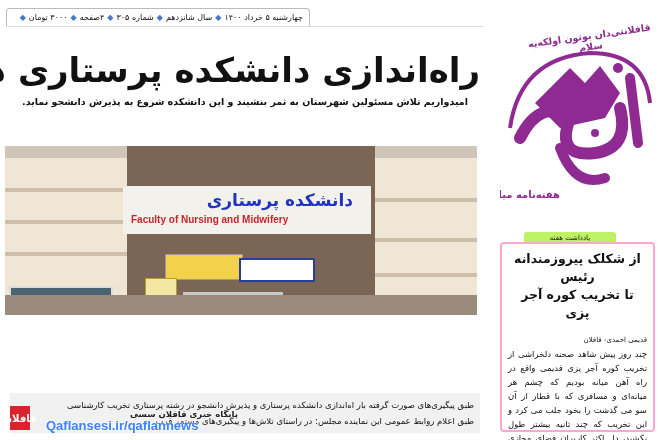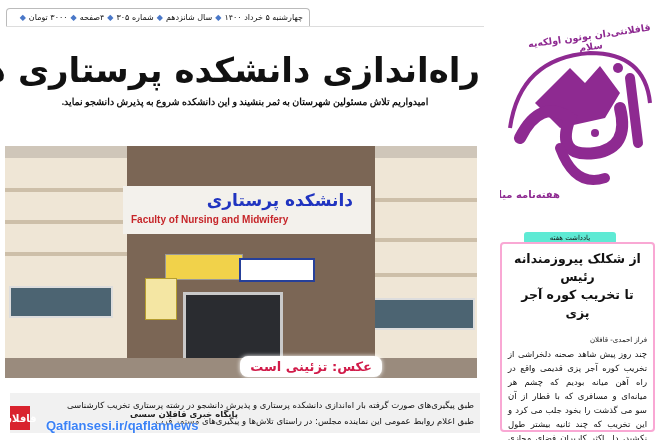--- a/index.html
+++ b/index.html
@@ -4,23 +4,23 @@
 <style>
   * { box-sizing: border-box; margin: 0; padding: 0; }
   html, body { width: 660px; height: 440px; overflow: hidden; background: #fff; }
   body { position: relative; font-family: "DejaVu Sans", sans-serif; color: #111; direction: rtl; }
 
   .topbar { position: absolute; left: 6px; top: 8px; width: 304px; height: 18px; border: 1px solid #bbb; border-bottom: none; border-radius: 4px 4px 0 0; font-size: 8px; display: flex; align-items: center; justify-content: flex-start; padding-right: 6px; gap: 3px; white-space: nowrap; }
   .topbar .sep { color: #4a78c8; font-size: 8px; }
   .rule { position: absolute; left: 6px; top: 26px; width: 478px; height: 1px; background: #ddd; }
 
   .headline { position: absolute; left: 10px; top: 50px; width: 470px; text-align: center; font-size: 34px; font-weight: bold; letter-spacing: -1px; white-space: nowrap; }
-  .subhead { position: absolute; left: 10px; top: 96px; width: 470px; text-align: center; font-size: 9.5px; font-weight: bold; font-family: Liberation Serif, serif; }
+  .subhead { position: absolute; left: 10px; top: 96px; width: 470px; text-align: center; font-size: 9.5px; font-weight: bold; }
 
-  .photo { position: absolute; left: 5px; top: 146px; width: 472px; height: 232px; overflow: hidden; background: #d9cfc0; }
+  .photo { position: absolute; left: 5px; top: 146px; width: 472px; height: 169px; overflow: hidden; background: #d9cfc0; }
   .sky { position: absolute; left: 0; top: 0; width: 100%; height: 30px; background: #cfc6b9; }
   .wing { position: absolute; top: 12px; width: 122px; height: 224px; background: #efe6d6; }
   .wing.l { left: 0; } .wing.r { right: 0; }
   .ledge { position: absolute; height: 4px; background: #cdbfa9; width: 100%; left: 0; }
   .win { position: absolute; height: 32px; background: #4c6472; border: 2px solid #ddd; }
   .center { position: absolute; left: 122px; top: 0; width: 248px; height: 224px; background: #7b6655; }
   .signboard { position: absolute; left: 118px; top: 40px; width: 248px; height: 48px; background: #f3f1ec; }
   .sign-fa { position: absolute; right: 18px; top: 4px; font-size: 17px; font-weight: bold; color: #2034c0; }
   .sign-en { position: absolute; left: 8px; top: 28px; font-size: 10px; font-weight: bold; color: #c6262a; font-family: "Liberation Sans", sans-serif; direction: ltr; }
   .door { position: absolute; left: 178px; top: 146px; width: 100px; height: 70px; background: #2a2c30; border: 3px solid #c9c9c9; }
@@ -32,21 +32,21 @@
 
   .body-text { position: absolute; left: 10px; top: 393px; width: 470px; height: 40px; background: #f1f1f1; font-size: 8.5px; line-height: 16px; padding: 4px 6px; text-align: justify; overflow: hidden; white-space: nowrap; }
 
   .wm-logo { position: absolute; left: 10px; top: 406px; width: 20px; height: 24px; background: #d9232e; color: #fff; font-size: 10px; font-weight: bold; display: flex; align-items: center; justify-content: center; }
   .wm-url { position: absolute; left: 46px; top: 418px; font-size: 13px; font-weight: bold; color: #3b82f6; direction: ltr; font-family: "Liberation Sans", sans-serif; text-shadow: 0 0 2px #fff, 0 0 2px #fff; }
   .wm-channel { position: absolute; left: 130px; top: 401px; font-size: 8.5px; font-weight: bold; color: #222; text-shadow: 0 0 2px #fff; margin-top: 8px; }
 
   .logo { position: absolute; left: 500px; top: 8px; width: 155px; height: 205px; }
   .logo-motto { position: absolute; left: 20px; top: 22px; width: 140px; font-size: 9.5px; font-weight: bold; color: #8e2a91; text-align: center; transform: rotate(-8deg); }
 
-  .col-label { position: absolute; left: 524px; top: 232px; width: 92px; height: 12px; background: #5eead4; border-radius: 3px; font-size: 7px; text-align: center; line-height: 12px; }
+  .col-label { position: absolute; left: 524px; top: 232px; width: 92px; height: 12px; background: #bef264; border-radius: 3px; font-size: 7px; text-align: center; line-height: 12px; }
   .column { position: absolute; left: 500px; top: 242px; width: 155px; height: 190px; border: 2px solid #f9a8d4; border-radius: 4px; padding: 6px 6px; }
   .col-title { font-size: 12.5px; font-weight: bold; text-align: center; line-height: 18px; }
   .col-author { font-size: 7px; margin-top: 14px; }
   .col-text { font-size: 8.5px; line-height: 14px; text-align: justify; margin-top: 3px; }
 </style>
 </head>
 <body>
 
 <div class="topbar">
   <span>چهارشنبه ۵ خرداد ۱۴۰۰</span>
@@ -114,15 +114,15 @@
     <text x="60" y="190" font-size="10" fill="#8e2a91" font-family="DejaVu Sans, sans-serif" font-weight="bold">هفته‌نامه میانه</text>
   </svg>
 </div>
 
 <div class="col-label">یادداشت هفته</div>
 <div class="column">
   <div class="col-title">
     <div>از شکلک پیروزمندانه رئیس</div>
     <div>تا تخریب کوره آجر پزی</div>
   </div>
-  <div class="col-author">فراز احمدی- قافلان</div>
+  <div class="col-author">قدیمی احمدی- قافلان</div>
   <div class="col-text">چند روز پیش شاهد صحنه دلخراشی از تخریب کوره آجر پزی قدیمی واقع در راه آهن میانه بودیم که چشم هر میانه‌ای و مسافری که با قطار از آن سو می گذشت را بخود جلب می کرد و این تخریب که چند ثانیه بیشتر طول نکشید، دل اکثر کاربران فضای مجازی را بدرد آورد و هر کسی در نوبه خود واکنش‌های احساسی و منطقی در شبکه‌های مجازی به این رویداد نشان داد.</div>
 </div>
 
 </body></html>

